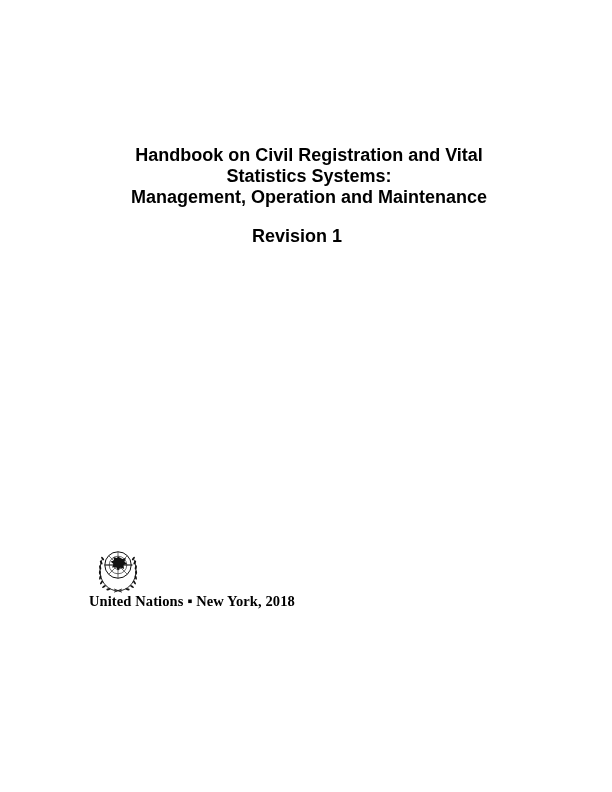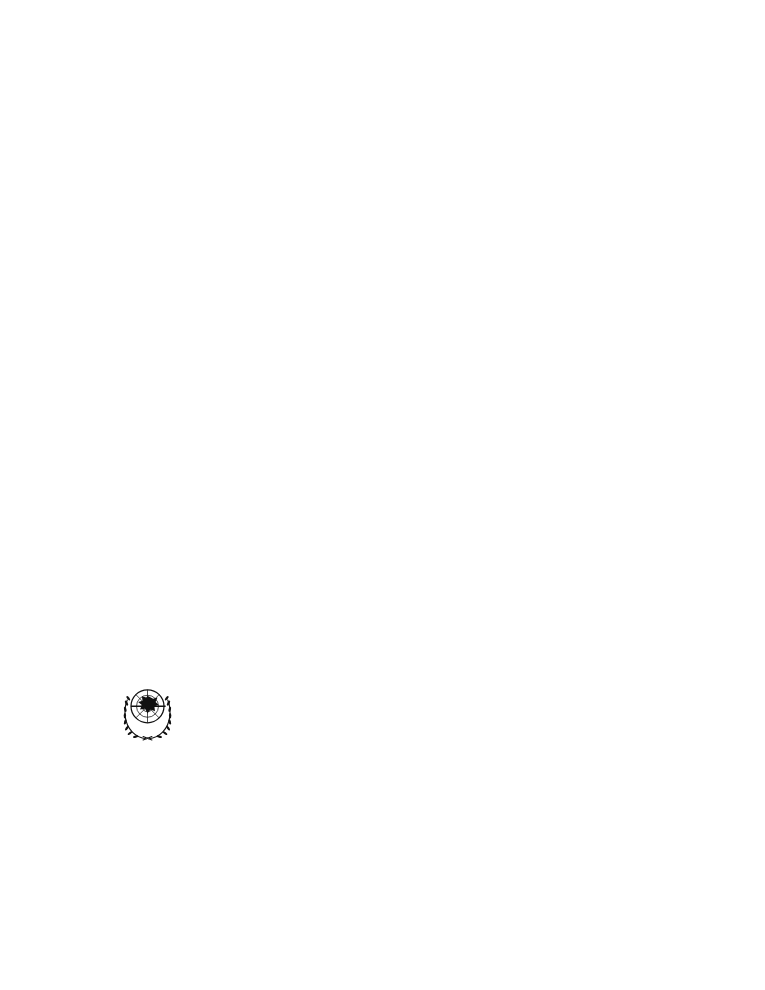--- a/index.html
+++ b/index.html
@@ -66,20 +66,28 @@
     line-height: 16px;
     white-space: nowrap;
     letter-spacing: 0.1px;
   }
 </style>
 </head>
 <body>
 
 <div class="page">
 
+  <div class="title-block">
+    <h1 class="doc-title">
+      <span class="tline">Handbook on Civil Registration and Vital</span>
+      <span class="tline">Statistics Systems:</span>
+      <span class="tline">Management, Operation and Maintenance</span>
+    </h1>
+    <div class="revision">Revision 1</div>
+  </div>
 
   <span class="emblem">
     <svg viewBox="0 0 46 47" xmlns="http://www.w3.org/2000/svg" aria-hidden="true">
 
       <g stroke="#111111" fill="none">
         <circle cx="23" cy="19" r="13.2" stroke-width="1"></circle>
         <circle cx="23" cy="19" r="8.8" stroke-width="0.6"></circle>
         <circle cx="23" cy="19" r="4.4" stroke-width="0.6"></circle>
         <line x1="9.8" y1="19" x2="37.5" y2="19" stroke-width="1.1"></line>
         <line x1="23" y1="5.8" x2="23" y2="32.2" stroke-width="0.6"></line>
@@ -109,14 +117,15 @@
         <ellipse cx="39.5" cy="36.5" rx="2.2" ry="0.95" transform="rotate(55 39.5 36.5)"></ellipse>
         <ellipse cx="40.8" cy="31.5" rx="2.2" ry="0.95" transform="rotate(75 40.8 31.5)"></ellipse>
         <ellipse cx="41.1" cy="26.5" rx="2.2" ry="0.95" transform="rotate(90 41.1 26.5)"></ellipse>
         <ellipse cx="40.8" cy="21.5" rx="2.2" ry="0.95" transform="rotate(105 40.8 21.5)"></ellipse>
         <ellipse cx="39.8" cy="16.5" rx="2.2" ry="0.95" transform="rotate(118 39.8 16.5)"></ellipse>
         <ellipse cx="38.4" cy="12.6" rx="2.1" ry="0.9" transform="rotate(130 38.4 12.6)"></ellipse>
       </g>
     </svg>
   </span>
 
+  <div class="imprint-text">United Nations ▪ New York, 2018</div>
 
 </div>
 
 </body></html>

